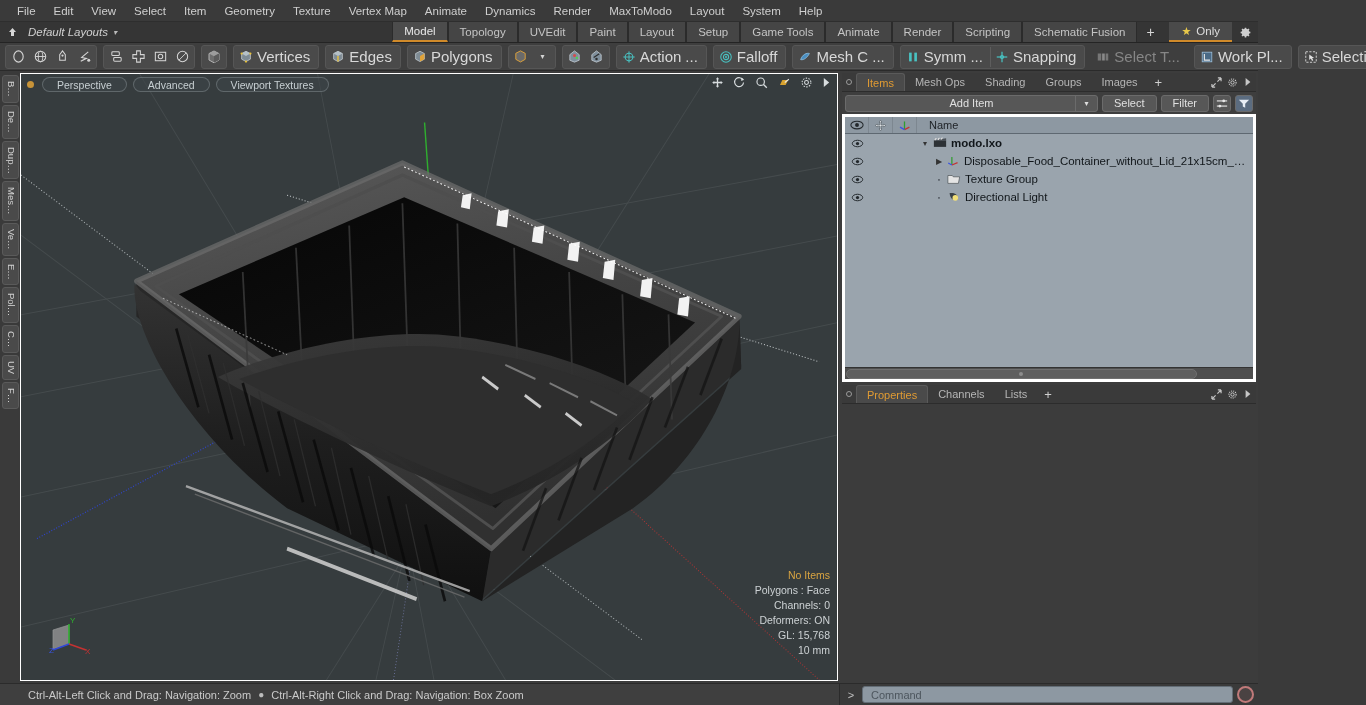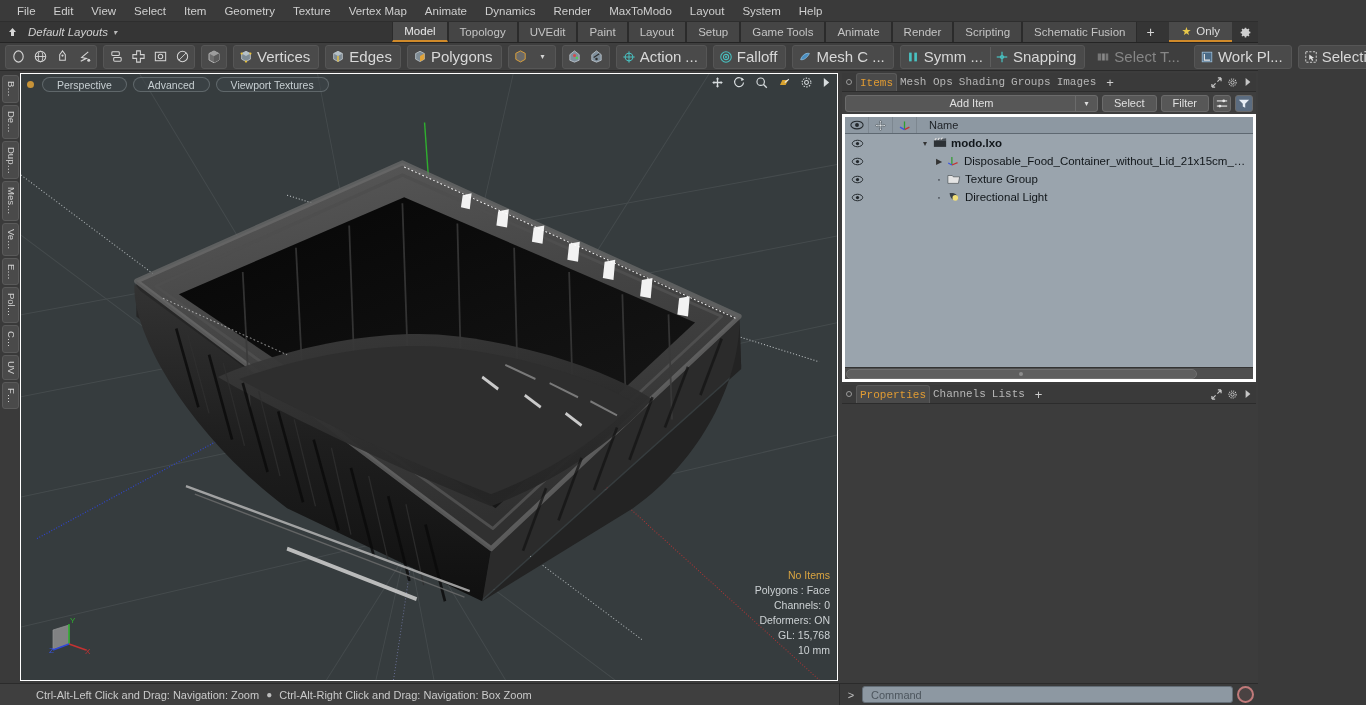--- a/index.html
+++ b/index.html
@@ -129,22 +129,22 @@
   .right { width: 418px; flex: 0 0 418px; display: flex; flex-direction: column;
     background: #3c3c3c; padding: 2px 2px 2px 2px; }
 
   .panel-tabrow {
     height: 19px; display: flex; align-items: stretch; background: #3a3a3a;
     border-bottom: 1px solid #2c2c2c; flex: 0 0 19px;
   }
   .ptab-dot { width: 14px; display: flex; align-items: center; justify-content: center; }
   .ptab-dot i { width: 6px; height: 6px; border-radius: 50%; border: 1px solid #9a9a9a; display: block;}
   .ptab {
-    padding: 0 3px; display: flex; align-items: center; font-size: 11px;
-    color: #b6b6b6; background: #3a3a3a; cursor: default; white-space: nowrap; font-family: Liberation Mono, monospace;
+    padding: 0 10px; display: flex; align-items: center; font-size: 11px;
+    color: #b6b6b6; background: #3a3a3a; cursor: default; white-space: nowrap;
   }
   .ptab.active { background: #4a4a4a; color: #e09b33; border-top: 1px solid #5a5a5a;
     border-left: 1px solid #5a5a5a; border-right: 1px solid #5a5a5a; border-radius: 3px 3px 0 0;}
   .ptab-plus { padding: 0 7px; display:flex; align-items:center; color: #cfcfcf; font-size: 13px;}
   .ptab-sp { flex: 1 1 auto; }
   .ptab-ico { width: 16px; display:flex; align-items:center; justify-content:center;
     color: #c9c9c9; font-size: 10px;}
 
   .items-toolrow {
     height: 20px; display: flex; align-items: center; gap: 4px; padding: 2px 3px;
@@ -198,21 +198,21 @@
   .il-hscroll .thumb i { width: 4px; height: 4px; background: #8d8d8d; border-radius: 50%; display:block;}
 
   .props { flex: 1 1 auto; background: #3c3c3c; }
 
   
   .statusbar {
     height: 22px; flex: 0 0 22px; display: flex; align-items: stretch;
     background: #3a3a3a; border-top: 1px solid #2b2b2b;
   }
   .status-left {
-    flex: 1 1 auto; display: flex; align-items: center; padding-left: 36px;
+    flex: 1 1 auto; display: flex; align-items: center; padding-left: 28px;
     font-size: 11px; color: #cacaca; background: #3f3f3f; border-right: 1px solid #2b2b2b;
   }
   .status-left .bullet { margin: 0 7px; color: #bdbdbd; font-size: 10px; }
   .status-right { width: 418px; flex: 0 0 418px; display: flex; align-items: center;
     gap: 4px; padding: 0 4px; }
   .cmd-arrow { width: 14px; text-align: center; color: #c2c2c2; font-size: 11px; }
   .cmd-field {
     flex: 1 1 auto; height: 17px; background: #8d98a2; border: 1px solid #636d76;
     border-radius: 3px; display: flex; align-items: center; padding-left: 8px;
     color: #4d565e; font-size: 11px;

